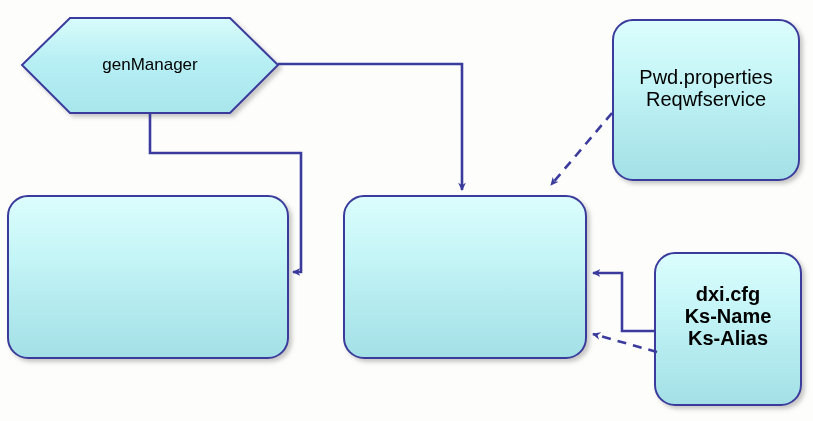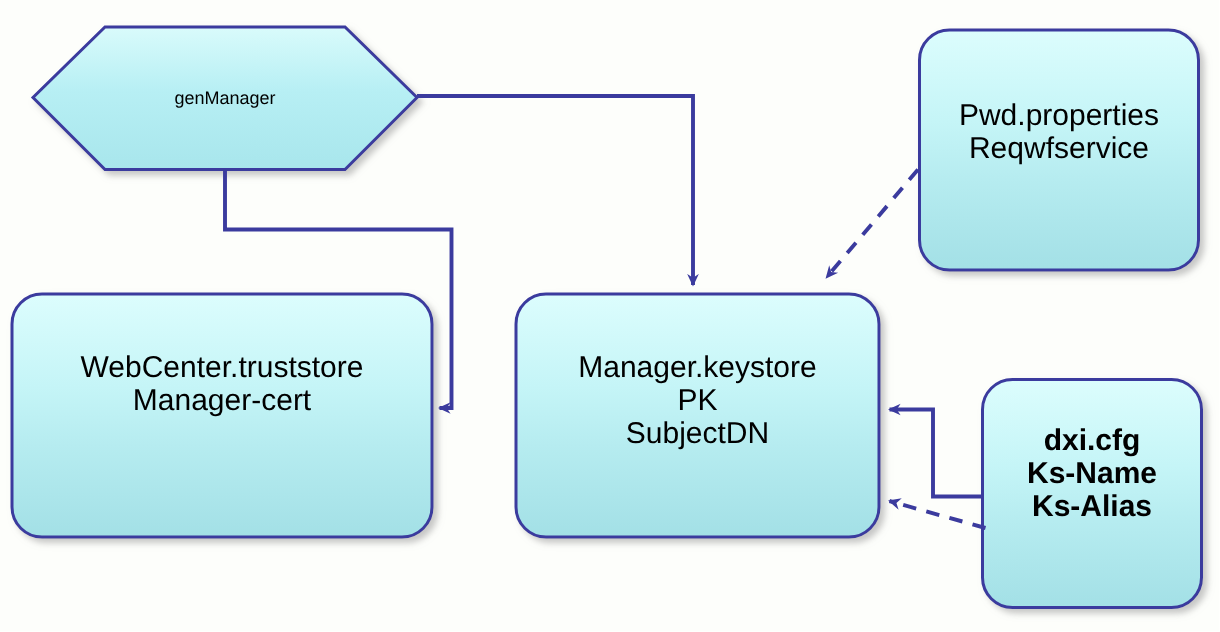--- a/index.html
+++ b/index.html
@@ -29,21 +29,21 @@
     font-family: "Liberation Sans", sans-serif;
     font-size: 20px;
     line-height: 22px;
     white-space: pre-line;
     pointer-events: none;
   }
   #label-genmanager {
     left: 22px;
     top: 54px;
     width: 256px;
-    font-size: 12px;
+    font-size: 17px;
   }
   #label-webcenter {
     left: 8px;
     top: 234px;
     width: 280px;
   }
   #label-keystore {
     left: 344px;
     top: 234px;
     width: 242px;
@@ -112,26 +112,21 @@
 
     <path d="M612,113 L551,185" fill="none" stroke="#3b3b9e" stroke-width="2.6" stroke-dasharray="9,7" marker-end="url(#arrowSolid)"></path>
 
     <path d="M655,331 L622,331 L622,273 L593,273" fill="none" stroke="#3b3b9e" stroke-width="2.6" marker-end="url(#arrowSolid)"></path>
 
     <path d="M657,352 L593,334" fill="none" stroke="#3b3b9e" stroke-width="2.6" stroke-dasharray="9,7" marker-end="url(#arrowSolid)"></path>
   </svg>
 
   <div class="node-label" id="label-genmanager">genManager</div>
 
-  <div class="node-label" id="label-webcenter">WebCenter.truststore
-Manager-cert</div>
 
-  <div class="node-label" id="label-keystore">Manager.keystore
-PK
-SubjectDN</div>
 
   <div class="node-label" id="label-pwd">Pwd.properties
 Reqwfservice</div>
 
   <div class="node-label" id="label-dxi">dxi.cfg
 Ks-Name
 Ks-Alias</div>
 
 </div>
 

